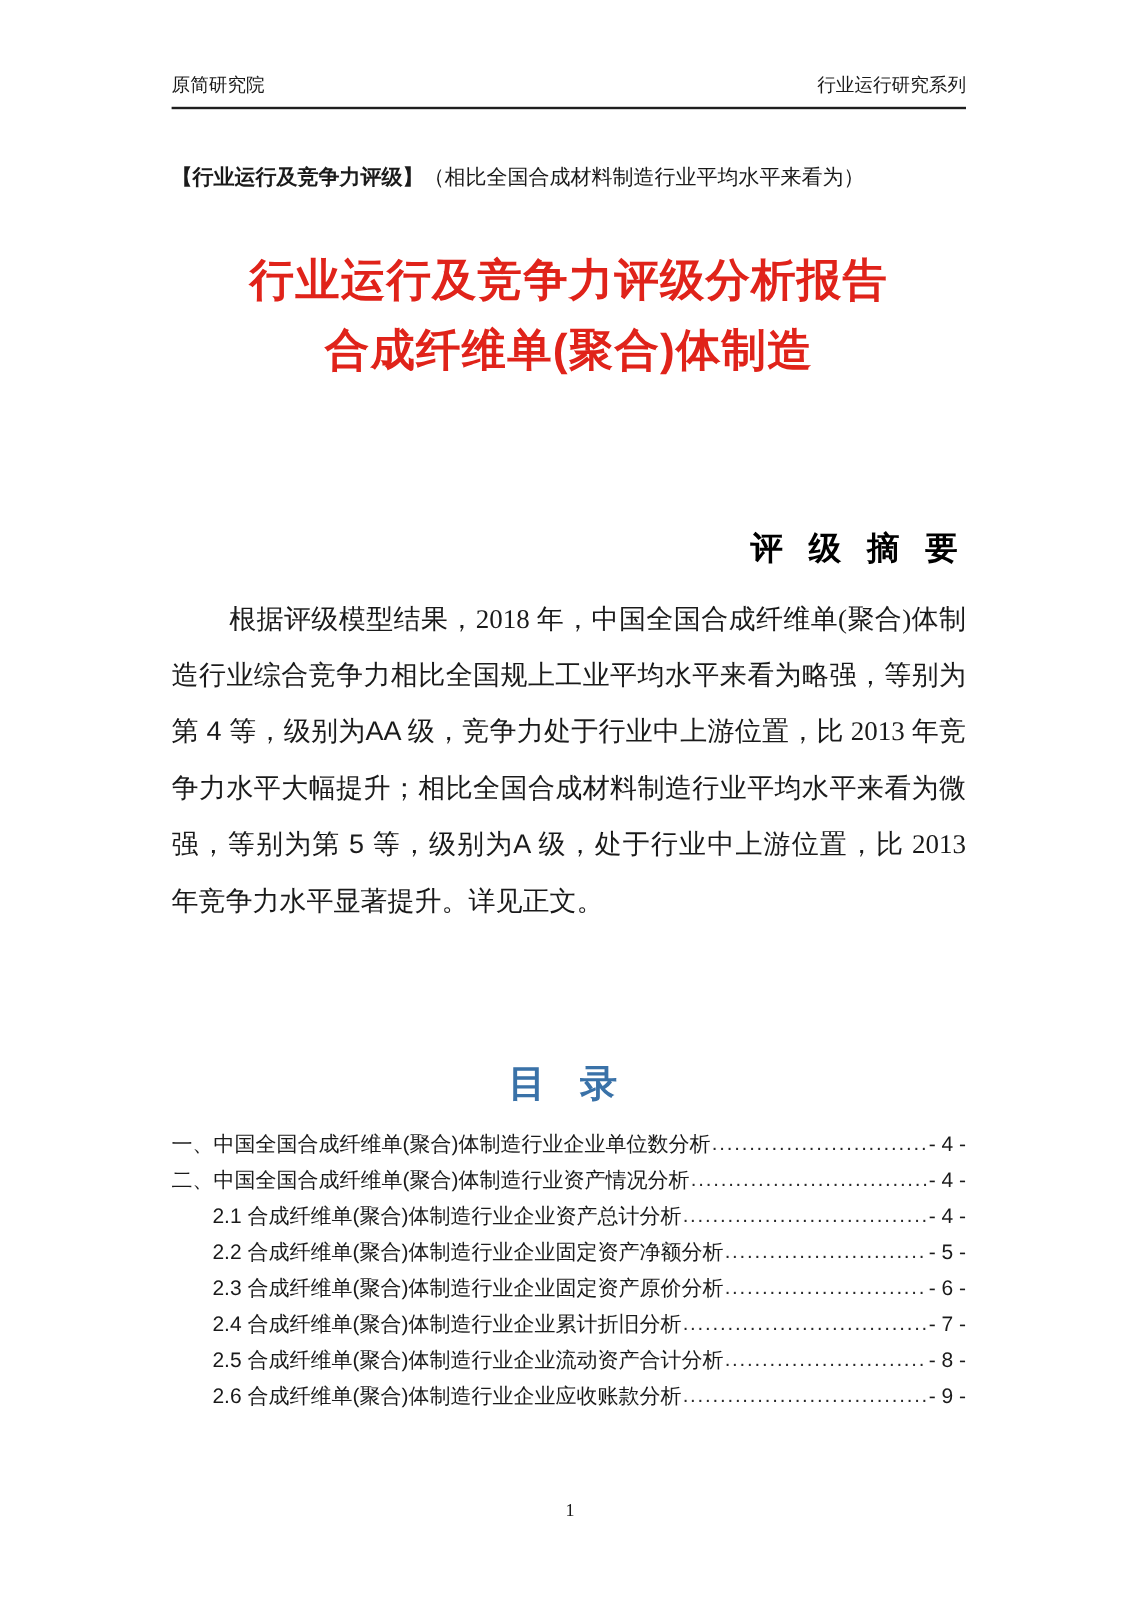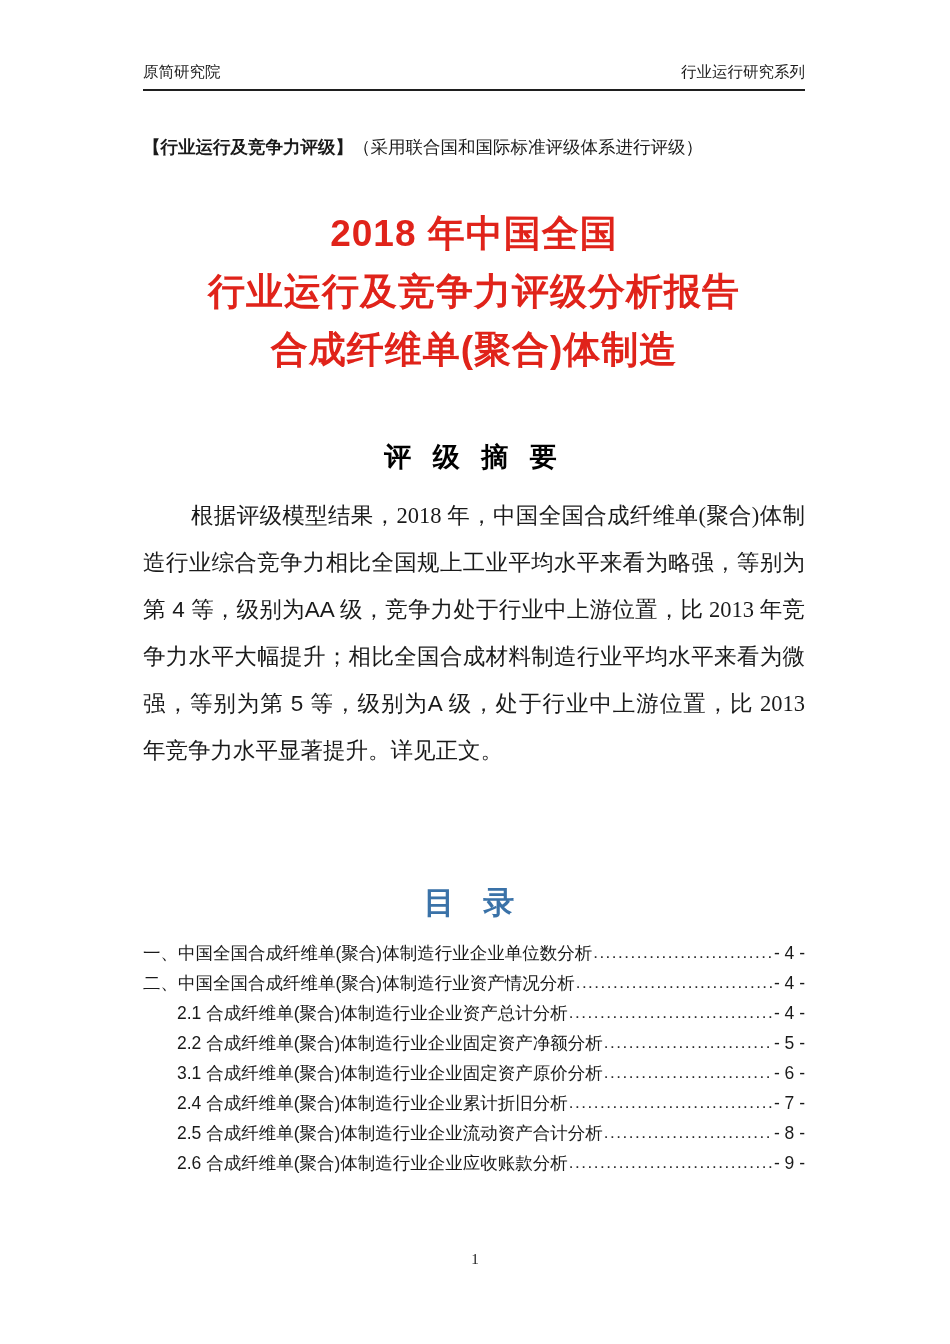--- a/index.html
+++ b/index.html
@@ -74,21 +74,21 @@
   .title-line {
     font-size: 37px;
     line-height: 58px;
     letter-spacing: 1px;
     white-space: nowrap;
   }
 
   
   .summary-heading {
     top: 438px;
-    text-align: center;
+    text-align: right;
     font-family: "Liberation Sans", "DejaVu Sans", sans-serif;
     font-weight: bold;
     font-size: 27px;
     line-height: 38px;
     letter-spacing: 7px;
     color: #000000;
   }
 
   
   .summary-body {
@@ -163,25 +163,24 @@
 
 <div class="page">
 
   <div class="content-col runhead">
     <span class="runhead-left">原简研究院</span>
     <span class="runhead-right">行业运行研究系列</span>
   </div>
   <div class="content-col runhead-rule"></div>
 
   <div class="content-col subtitle">
-    <span class="strong">【行业运行及竞争力评级】</span><span class="plain">（采用联合国和国际标准评级体系进行评级）</span>
+    <span class="strong">【行业运行及竞争力评级】</span><span class="plain">（相比全国合成材料制造行业平均水平来看为）</span>
   </div>
 
   <div class="content-col title-block">
-    <div class="title-line">2018 年中国全国</div>
     <div class="title-line">行业运行及竞争力评级分析报告</div>
     <div class="title-line">合成纤维单(聚合)体制造</div>
   </div>
 
   <div class="content-col summary-heading">评 级 摘 要</div>
 
   <div class="content-col summary-body"><span>根据评级模型结果，2018 年，中国全国合成纤维单(聚合)体制造行业综合竞争力相比全国规上工业平均水平来看为</span><b>略强</b><span>，等别为</span><b>第 4 等</b><span>，级别为</span><b>AA 级</b><span>，竞争力处于行业</span><b>中上游</b><span>位置，比 2013 年竞争力水平</span><b>大幅提升</b><span>；相比全国合成材料制造行业平均水平来看为</span><b>微强</b><span>，等别为</span><b>第 5 等</b><span>，级别为</span><b>A 级</b><span>，处于行业</span><b>中上游</b><span>位置，比 2013 年竞争力水平</span><b>显著提升</b><span>。详见正文。</span></div>
 
   <div class="content-col toc-heading">目 录</div>
   <div class="content-col toc-list">
@@ -199,21 +198,21 @@
         <span class="toc-text">2.1 合成纤维单(聚合)体制造行业企业资产总计分析</span>
         <span class="toc-dots">..................................................................................................................</span>
         <span class="toc-page">- 4 -</span>
       </div>
       <div class="toc-row level-2">
         <span class="toc-text">2.2 合成纤维单(聚合)体制造行业企业固定资产净额分析</span>
         <span class="toc-dots">..................................................................................................................</span>
         <span class="toc-page">- 5 -</span>
       </div>
       <div class="toc-row level-2">
-        <span class="toc-text">3.1 合成纤维单(聚合)体制造行业企业固定资产原价分析</span>
+        <span class="toc-text">2.3 合成纤维单(聚合)体制造行业企业固定资产原价分析</span>
         <span class="toc-dots">..................................................................................................................</span>
         <span class="toc-page">- 6 -</span>
       </div>
       <div class="toc-row level-2">
         <span class="toc-text">2.4 合成纤维单(聚合)体制造行业企业累计折旧分析</span>
         <span class="toc-dots">..................................................................................................................</span>
         <span class="toc-page">- 7 -</span>
       </div>
       <div class="toc-row level-2">
         <span class="toc-text">2.5 合成纤维单(聚合)体制造行业企业流动资产合计分析</span>

